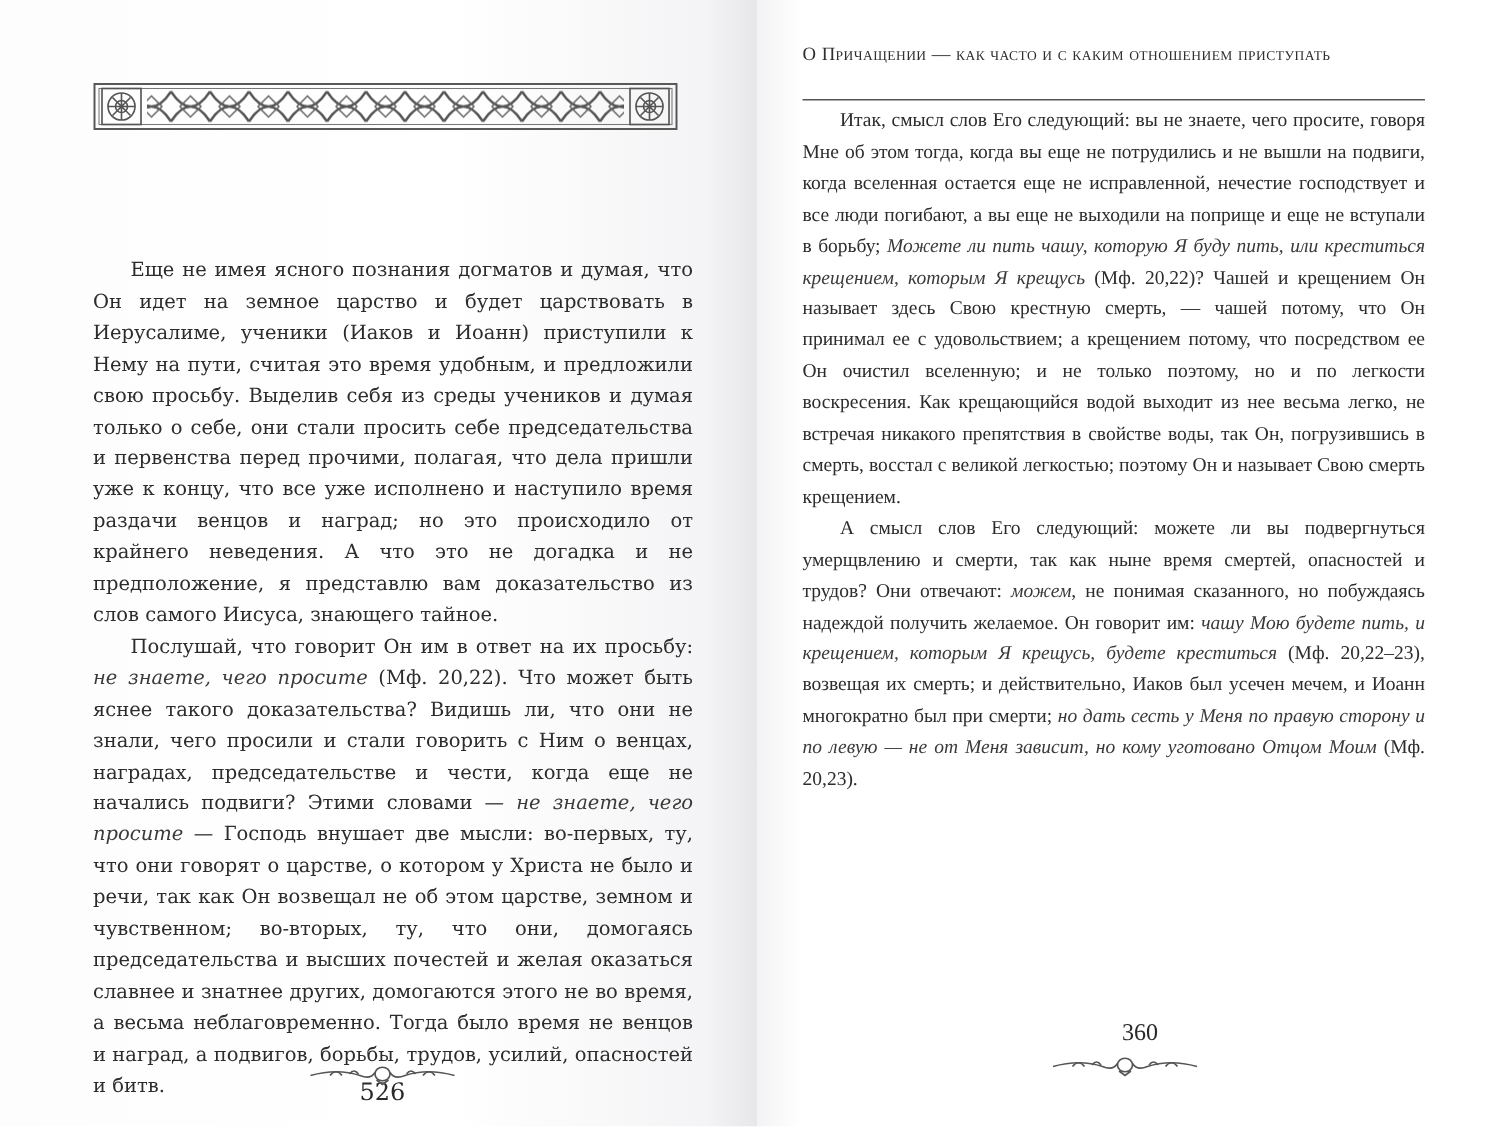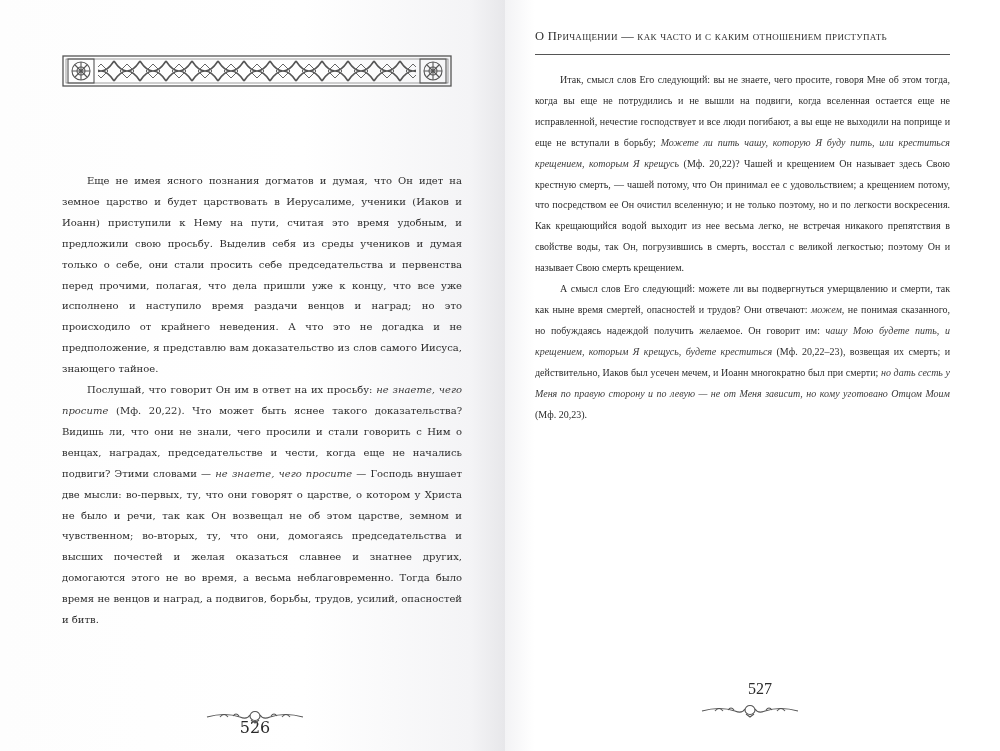--- a/index.html
+++ b/index.html
@@ -36,40 +36,40 @@
       font-family: "DejaVu Sans", "Liberation Sans", sans-serif;
       font-weight: bold;
       font-size: 25px;
       letter-spacing: 1.5px;
       color: #2b2b2b;
       line-height: 60px;
     }
 
     .body-text {
       position: absolute;
-      font-size: 10px;
+      font-size: 13px;
       line-height: 20.9px;
       text-align: justify;
       hyphens: manual;
       color: #2c2c2c;
     }
     .left-body { left: 62px; top: 171px; width: 400px; }
     .right-body { left: 535px; top: 70px; width: 415px; }
     .body-text p { margin: 0; text-indent: 25px; }
     .body-text em { font-style: italic; color: #3a3a3a; }
 
     .running-head {
       position: absolute;
       left: 535px; top: 29px; width: 415px;
       font-size: 12.5px;
       letter-spacing: 0.3px;
       color: #2e2e2e;
       font-variant: small-caps;
       white-space: nowrap;
-      padding-bottom: 10px;
+      padding-bottom: 22px;
       border-bottom: 1.4px solid #555;
     }
 
     .folio {
       position: absolute;
       text-align: center;
       font-size: 16px;
       color: #2a2a2a;
     }
     .folio-left { left: 200px; top: 718px; width: 110px; }
@@ -133,21 +133,21 @@
   <div class="page page-right">
   </div>
 
   <div class="running-head">О Причащении — как часто и с каким отношением приступать</div>
 
   <div class="body-text right-body">
     <p><span>Итак, смысл слов Его следующий: вы не знаете, чего просите, говоря Мне об этом тогда, когда вы еще не потрудились и не вышли на подвиги, когда вселенная остается еще не исправленной, нечестие господствует и все люди погибают, а вы еще не выходили на поприще и еще не вступали в борьбу; </span><em>Можете ли пить чашу, которую Я буду пить, или креститься крещением, которым Я крещусь</em><span> (Мф. 20,22)? Чашей и крещением Он называет здесь Свою крестную смерть, — чашей потому, что Он принимал ее с удовольствием; а крещением потому, что посредством ее Он очистил вселенную; и не только поэтому, но и по легкости воскресения. Как крещающийся водой выходит из нее весьма легко, не встречая никакого препятствия в свойстве воды, так Он, погрузившись в смерть, восстал с великой легкостью; поэтому Он и называет Свою смерть крещением.</span></p>
     <p><span>А смысл слов Его следующий: можете ли вы подвергнуться умерщвлению и смерти, так как ныне время смертей, опасностей и трудов? Они отвечают: </span><em>можем</em><span>, не понимая сказанного, но побуждаясь надеждой получить желаемое. Он говорит им: </span><em>чашу Мою будете пить, и крещением, которым Я крещусь, будете креститься</em><span> (Мф. 20,22–23), возвещая их смерть; и действительно, Иаков был усечен мечем, и Иоанн многократно был при смерти; </span><em>но дать сесть у Меня по правую сторону и по левую — не от Меня зависит, но кому уготовано Отцом Моим</em><span> (Мф. 20,23).</span></p>
   </div>
 
-  <div class="folio folio-right">527</div>
+  <div class="folio folio-right">360</div>
   <div class="flourish flourish-right">
     <svg viewBox="0 0 100 16">
       <g stroke="#555" fill="none" stroke-width="1.1">
         <path d="M2 9 Q20 4 35 9 Q42 12 45 7"></path>
         <path d="M98 9 Q80 4 65 9 Q58 12 55 7"></path>
         <path d="M15 9 q4 -5 8 0 M28 8 q3 -4 6 0"></path>
         <path d="M85 9 q-4 -5 -8 0 M72 8 q-3 -4 -6 0"></path>
         <ellipse cx="50" cy="8" rx="5" ry="4.5"></ellipse>
         <path d="M46 12 L50 15 L54 12"></path>
       </g>

